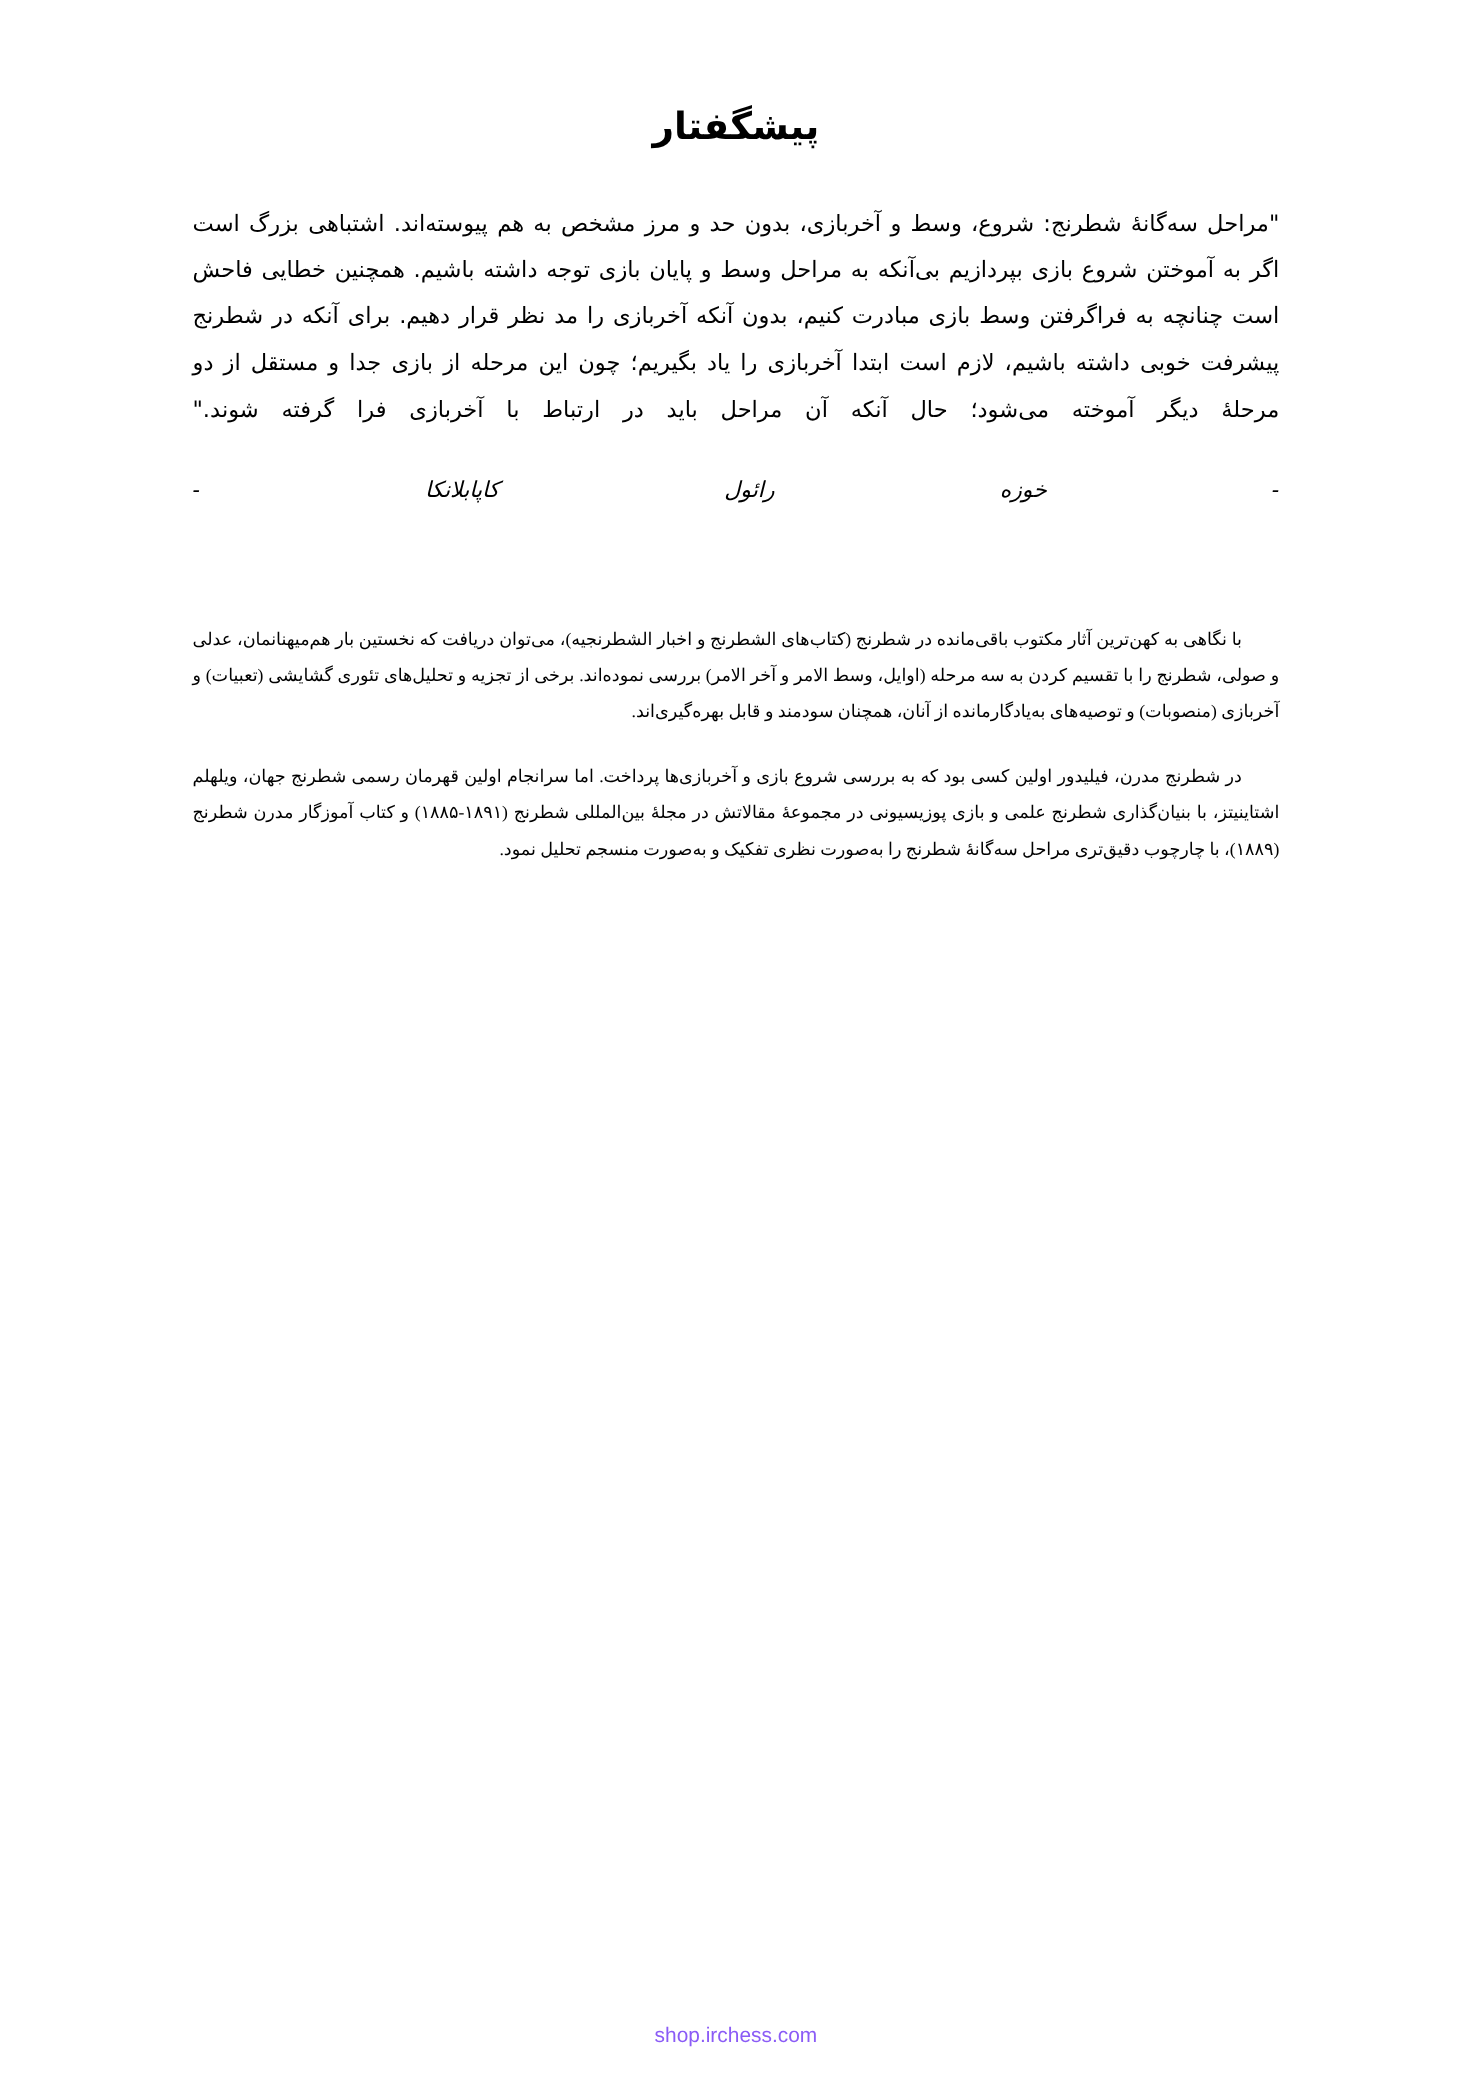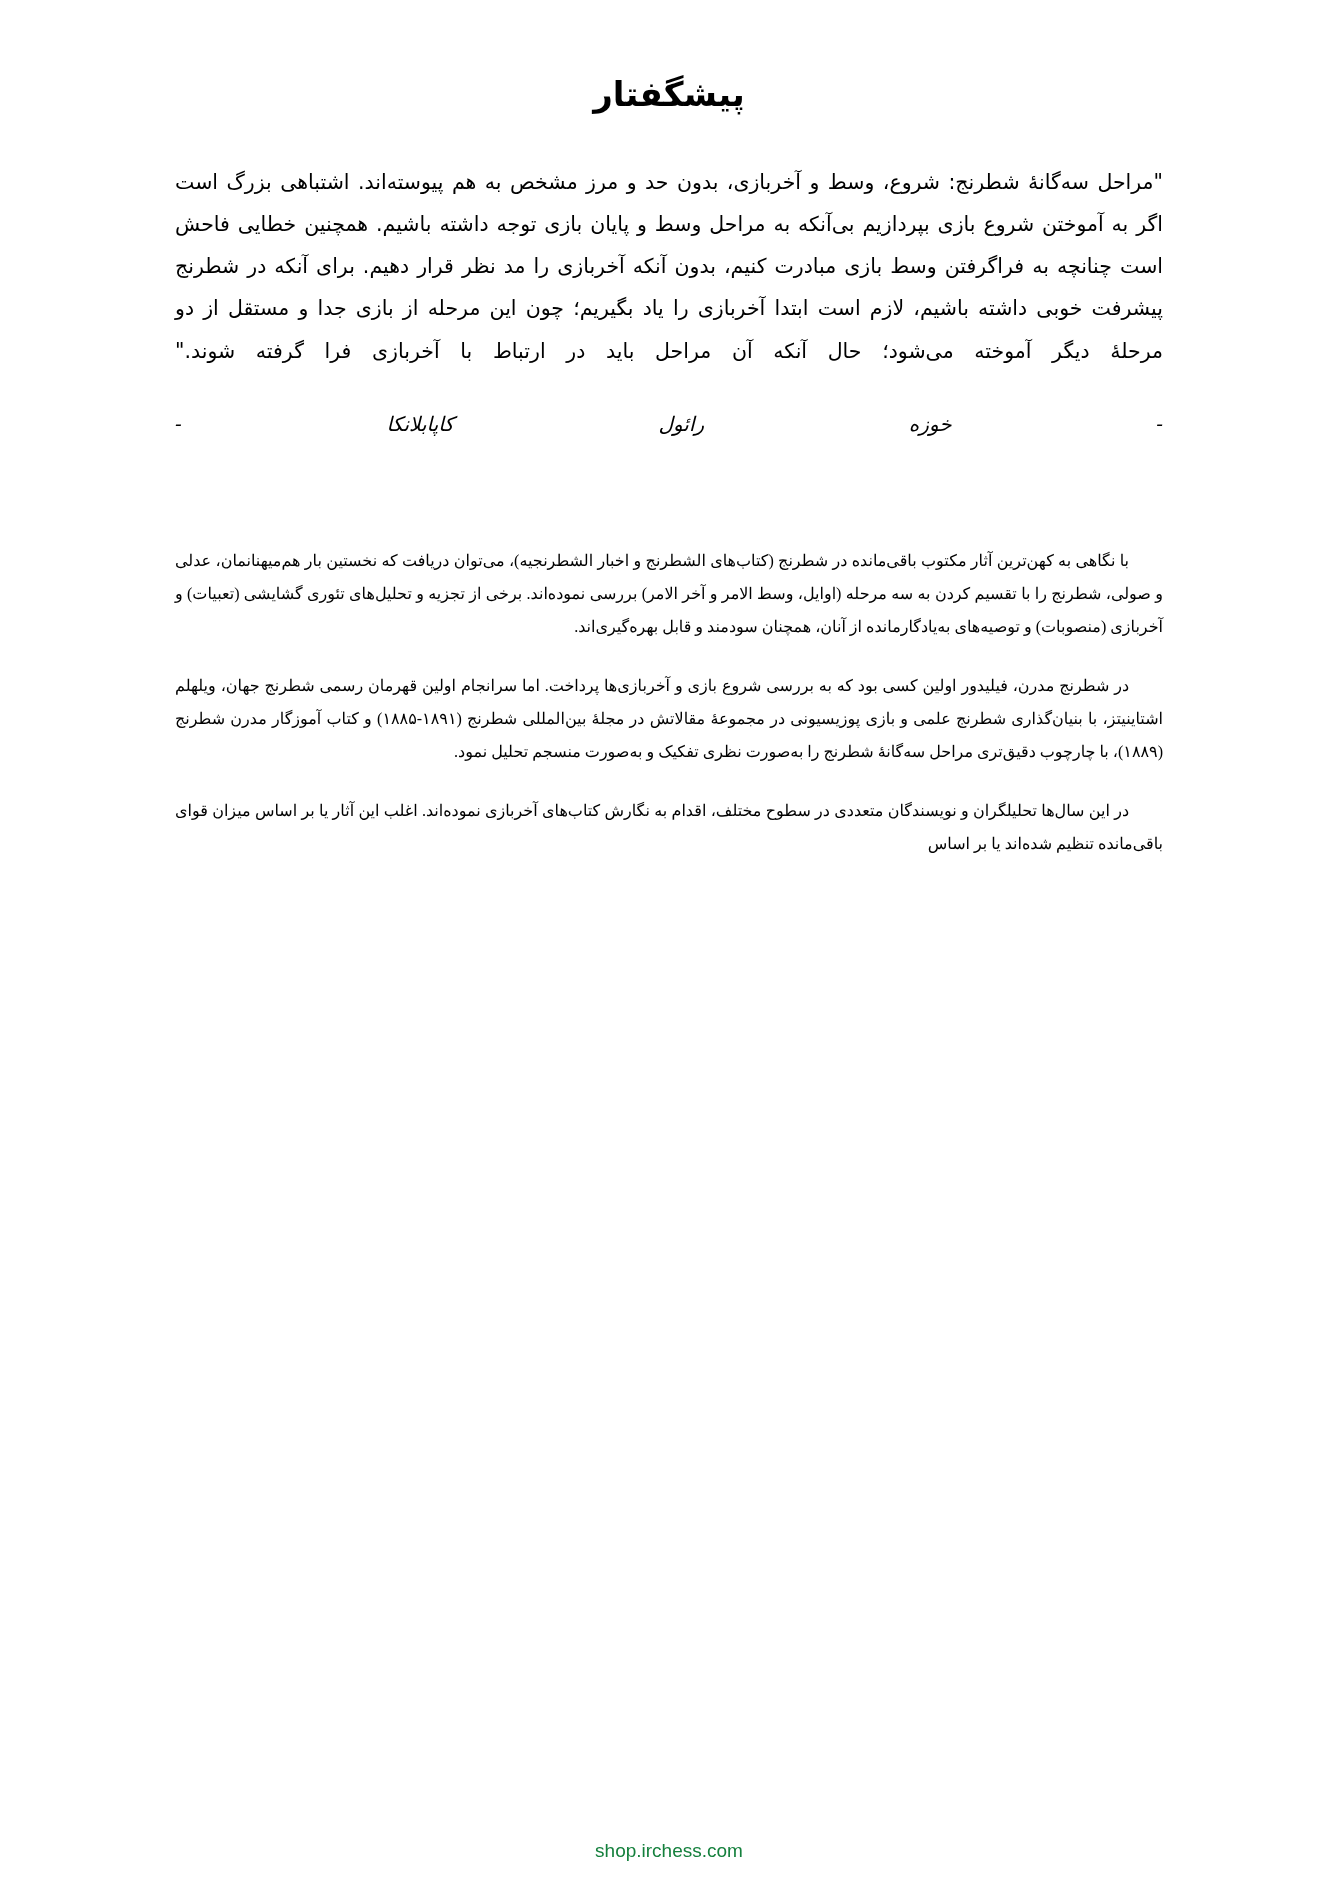--- a/index.html
+++ b/index.html
@@ -16,21 +16,21 @@
     color: #000000;
     overflow: hidden;
   }
   .page {
     position: absolute;
     top: 0;
     left: 0;
     width: 1338px;
     height: 1888px;
     box-sizing: border-box;
-    padding: 74px 175px 0 175px;
+    padding: 95px 175px 0 175px;
   }
   .doc-title {
     text-align: center;
     font-size: 34px;
     font-weight: bold;
     letter-spacing: 0px;
     margin: 0 0 46px 0;
     line-height: 1.2;
   }
   .quote-block {
@@ -85,18 +85,17 @@
   <h1 class="doc-title">پیشگفتار</h1>
 
   <div class="quote-block">
     <p>"مراحل سه‌گانهٔ شطرنج: شروع، وسط و آخربازی، بدون حد و مرز مشخص به هم پیوسته‌اند. اشتباهی بزرگ است اگر به آموختن شروع بازی بپردازیم بی‌آنکه به مراحل وسط و پایان بازی توجه داشته باشیم. همچنین خطایی فاحش است چنانچه به فراگرفتن وسط بازی مبادرت کنیم، بدون آنکه آخربازی را مد نظر قرار دهیم. برای آنکه در شطرنج پیشرفت خوبی داشته باشیم، لازم است ابتدا آخربازی را یاد بگیریم؛ چون این مرحله از بازی جدا و مستقل از دو مرحلهٔ دیگر آموخته می‌شود؛ حال آنکه آن مراحل باید در ارتباط با آخربازی فرا گرفته شوند."</p>
     <div class="quote-attrib">- خوزه رائول کاپابلانکا -</div>
   </div>
 
   <div class="body-sections">
     <p>با نگاهی به کهن‌ترین آثار مکتوب باقی‌مانده در شطرنج (کتاب‌های الشطرنج و اخبار الشطرنجیه)، می‌توان دریافت که نخستین بار هم‌میهنانمان، عدلی و صولی، شطرنج را با تقسیم کردن به سه مرحله (اوایل، وسط الامر و آخر الامر) بررسی نموده‌اند. برخی از تجزیه و تحلیل‌های تئوری گشایشی (تعبیات) و آخربازی (منصوبات) و توصیه‌های به‌یادگارمانده از آنان، همچنان سودمند و قابل بهره‌گیری‌اند.</p>
     <p>در شطرنج مدرن، فیلیدور اولین کسی بود که به بررسی شروع بازی و آخربازی‌ها پرداخت. اما سرانجام اولین قهرمان رسمی شطرنج جهان، ویلهلم اشتاینیتز، با بنیان‌گذاری شطرنج علمی و بازی پوزیسیونی در مجموعهٔ مقالاتش در مجلهٔ بین‌المللی شطرنج (۱۸۹۱-۱۸۸۵) و کتاب آموزگار مدرن شطرنج (۱۸۸۹)، با چارچوب دقیق‌تری مراحل سه‌گانهٔ شطرنج را به‌صورت نظری تفکیک و به‌صورت منسجم تحلیل نمود.</p>
-    <p>در این سال‌ها تحلیلگران و نویسندگان متعددی در سطوح مختلف، اقدام به نگارش کتاب‌های آخربازی نموده‌اند. اغلب این آثار یا بر اساس میزان قوای باقی‌مانده تنظیم شده‌اند یا بر اساس</p>
   </div>
 
 </div>
 
-<div class="footer" style="color: #15803d;">shop.irchess.com</div>
+<div class="footer" style="color: #8b5cf6;">shop.irchess.com</div>
 
 </body></html>

